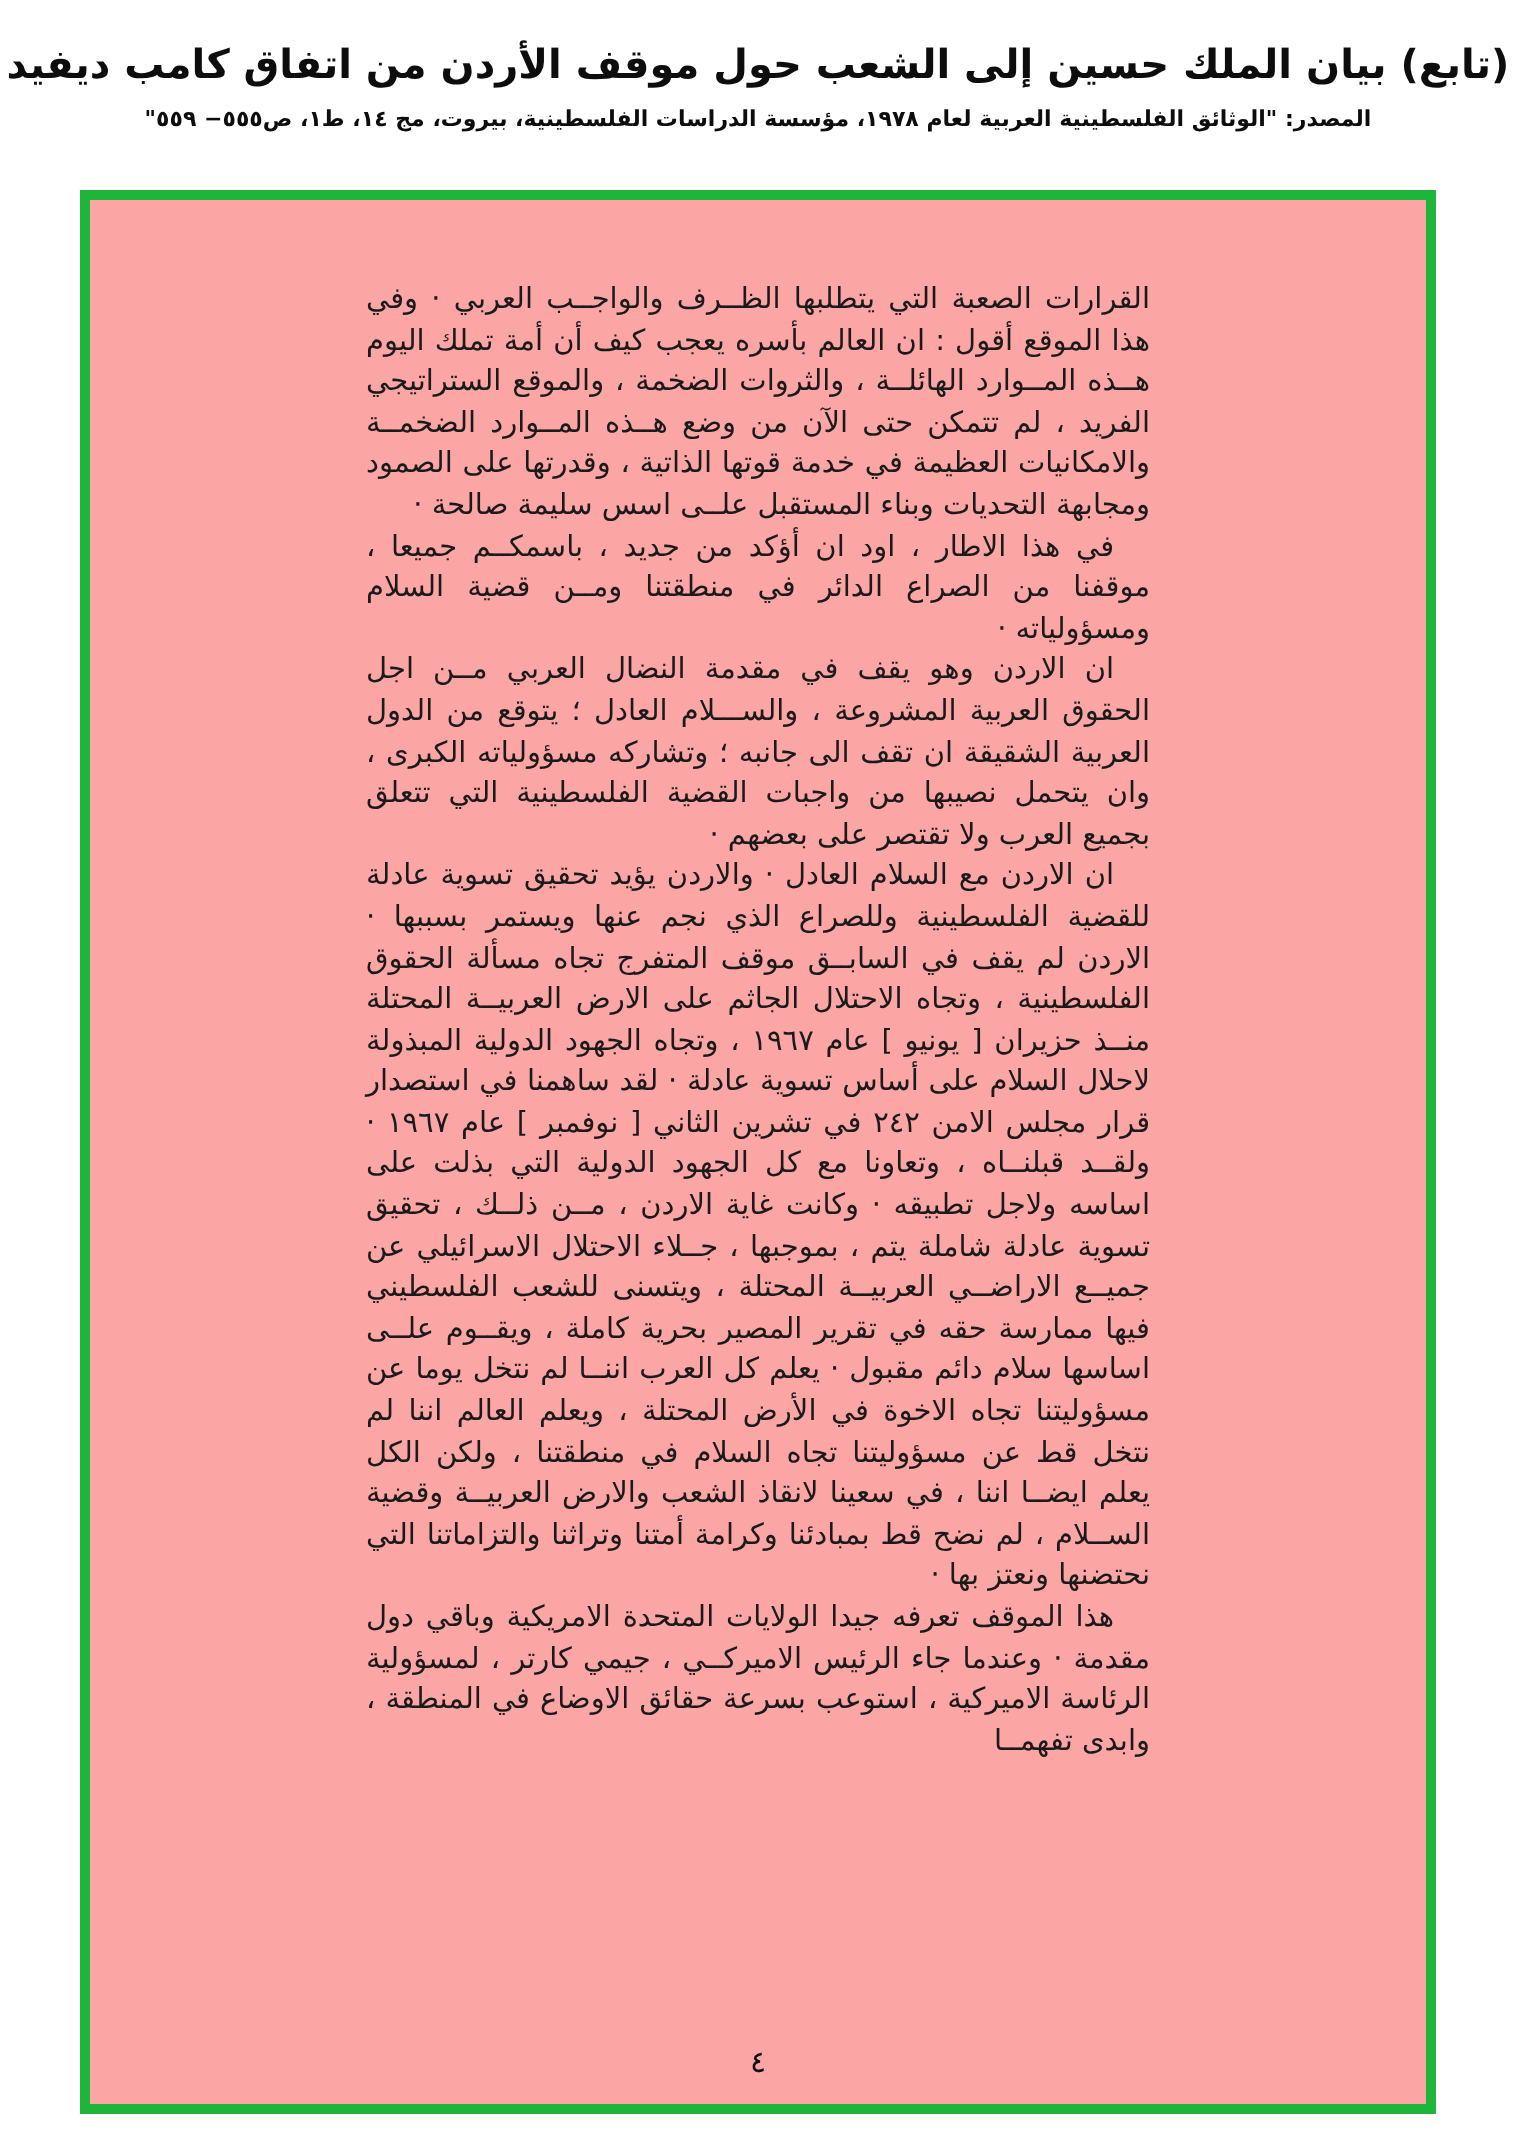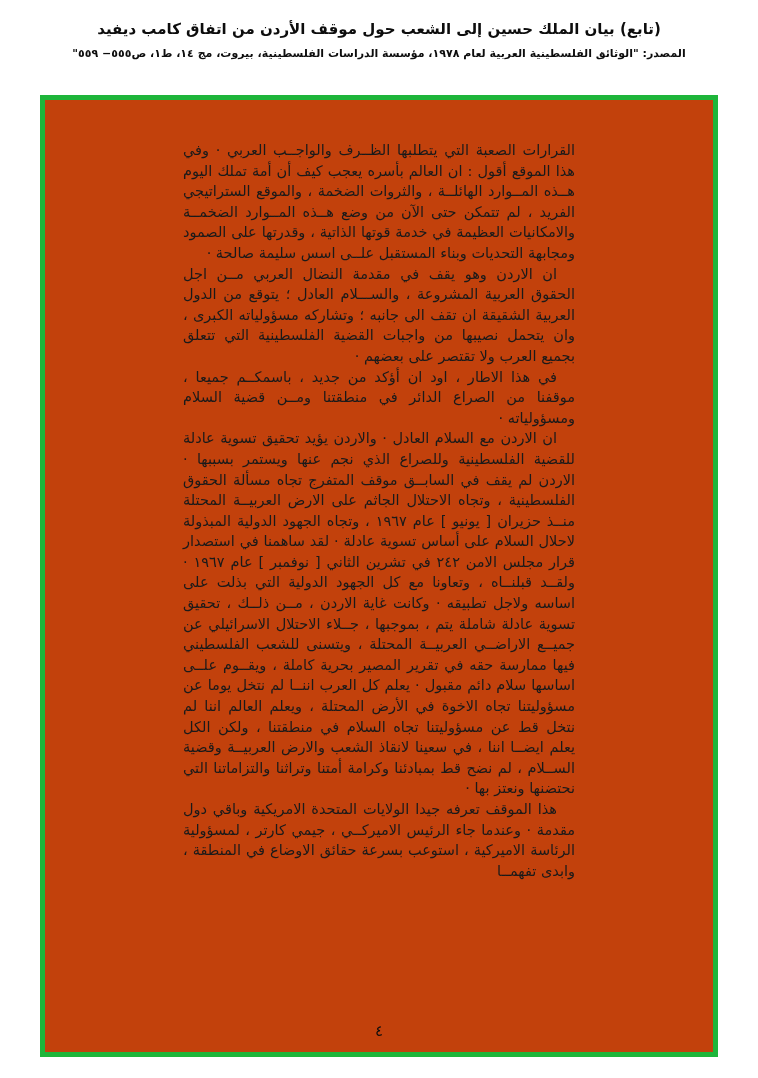--- a/index.html
+++ b/index.html
@@ -15,40 +15,40 @@
 
   .doc-header {
     position: absolute;
     top: 20px;
     left: 0;
     right: 0;
     text-align: center;
     direction: rtl;
   }
   .doc-title {
-    font-size: 15px;
+    font-size: 20px;
     font-weight: bold;
     color: #0d0d0d;
   }
   .doc-source {
     font-size: 11px;
     font-weight: bold;
     margin-top: 9px;
     color: #0d0d0d;
   }
 
   .frame {
     position: absolute;
     top: 95px;
     left: 40px;
     width: 678px;
     height: 962px;
     border: 5px solid #1eb53a;
     box-sizing: border-box;
-    background: #c2410c;
+    background: #fca5a5;
   }
 
   .text-column {
     position: absolute;
     top: 40px;
     left: 0;
     right: 0;
     margin: 0 auto;
     width: 392px;
     direction: rtl;
@@ -74,19 +74,19 @@
 <body>
 
 <div class="doc-header">
   <div class="doc-title">(تابع)  بيان الملك حسين إلى الشعب حول موقف الأردن من اتفاق كامب ديفيد</div>
   <div class="doc-source">المصدر: "الوثائق الفلسطينية العربية لعام ١٩٧٨، مؤسسة الدراسات الفلسطينية، بيروت، مج ١٤، ط١، ص٥٥٥− ٥٥٩"</div>
 </div>
 
 <div class="frame" style="border-color: rgb(30, 181, 58);">
   <div class="text-column">
     <p>القرارات الصعبة التي يتطلبها الظــرف والواجــب العربي · وفي هذا الموقع أقول : ان العالم بأسره يعجب كيف أن أمة تملك اليوم هــذه المــوارد الهائلــة ، والثروات الضخمة ، والموقع الستراتيجي الفريد ، لم تتمكن حتى الآن من وضع هــذه المــوارد الضخمــة والامكانيات العظيمة في خدمة قوتها الذاتية ، وقدرتها على الصمود ومجابهة التحديات وبناء المستقبل علــى اسس سليمة صالحة ·</p>
+    <p>في هذا الاطار ، اود ان أؤكد من جديد ، باسمكــم جميعا ، موقفنا من الصراع الدائر في منطقتنا ومــن قضية السلام ومسؤولياته ·</p>
     <p>ان الاردن وهو يقف في مقدمة النضال العربي مــن اجل الحقوق العربية المشروعة ، والســـلام العادل ؛ يتوقع من الدول العربية الشقيقة ان تقف الى جانبه ؛ وتشاركه مسؤولياته الكبرى ، وان يتحمل نصيبها من واجبات القضية الفلسطينية التي تتعلق بجميع العرب ولا تقتصر على بعضهم ·</p>
-    <p>في هذا الاطار ، اود ان أؤكد من جديد ، باسمكــم جميعا ، موقفنا من الصراع الدائر في منطقتنا ومــن قضية السلام ومسؤولياته ·</p>
     <p>ان الاردن مع السلام العادل · والاردن يؤيد تحقيق تسوية عادلة للقضية الفلسطينية وللصراع الذي نجم عنها ويستمر بسببها · الاردن لم يقف في السابــق موقف المتفرج تجاه مسألة الحقوق الفلسطينية ، وتجاه الاحتلال الجاثم على الارض العربيــة المحتلة منــذ حزيران [ يونيو ] عام ١٩٦٧ ، وتجاه الجهود الدولية المبذولة لاحلال السلام على أساس تسوية عادلة · لقد ساهمنا في استصدار قرار مجلس الامن ٢٤٢ في تشرين الثاني [ نوفمبر ] عام ١٩٦٧ · ولقــد قبلنــاه ، وتعاونا مع كل الجهود الدولية التي بذلت على اساسه ولاجل تطبيقه · وكانت غاية الاردن ، مــن ذلــك ، تحقيق تسوية عادلة شاملة يتم ، بموجبها ، جــلاء الاحتلال الاسرائيلي عن جميــع الاراضــي العربيــة المحتلة ، ويتسنى للشعب الفلسطيني فيها ممارسة حقه في تقرير المصير بحرية كاملة ، ويقــوم علــى اساسها سلام دائم مقبول · يعلم كل العرب اننــا لم نتخل يوما عن مسؤوليتنا تجاه الاخوة في الأرض المحتلة ، ويعلم العالم اننا لم نتخل قط عن مسؤوليتنا تجاه السلام في منطقتنا ، ولكن الكل يعلم ايضــا اننا ، في سعينا لانقاذ الشعب والارض العربيــة وقضية الســلام ، لم نضح قط بمبادئنا وكرامة أمتنا وتراثنا والتزاماتنا التي نحتضنها ونعتز بها ·</p>
     <p>هذا الموقف تعرفه جيدا الولايات المتحدة الامريكية وباقي دول مقدمة · وعندما جاء الرئيس الاميركــي ، جيمي كارتر ، لمسؤولية الرئاسة الاميركية ، استوعب بسرعة حقائق الاوضاع في المنطقة ، وابدى تفهمــا</p>
   </div>
   <div class="page-number">٤</div>
 </div>
 
 </body></html>

